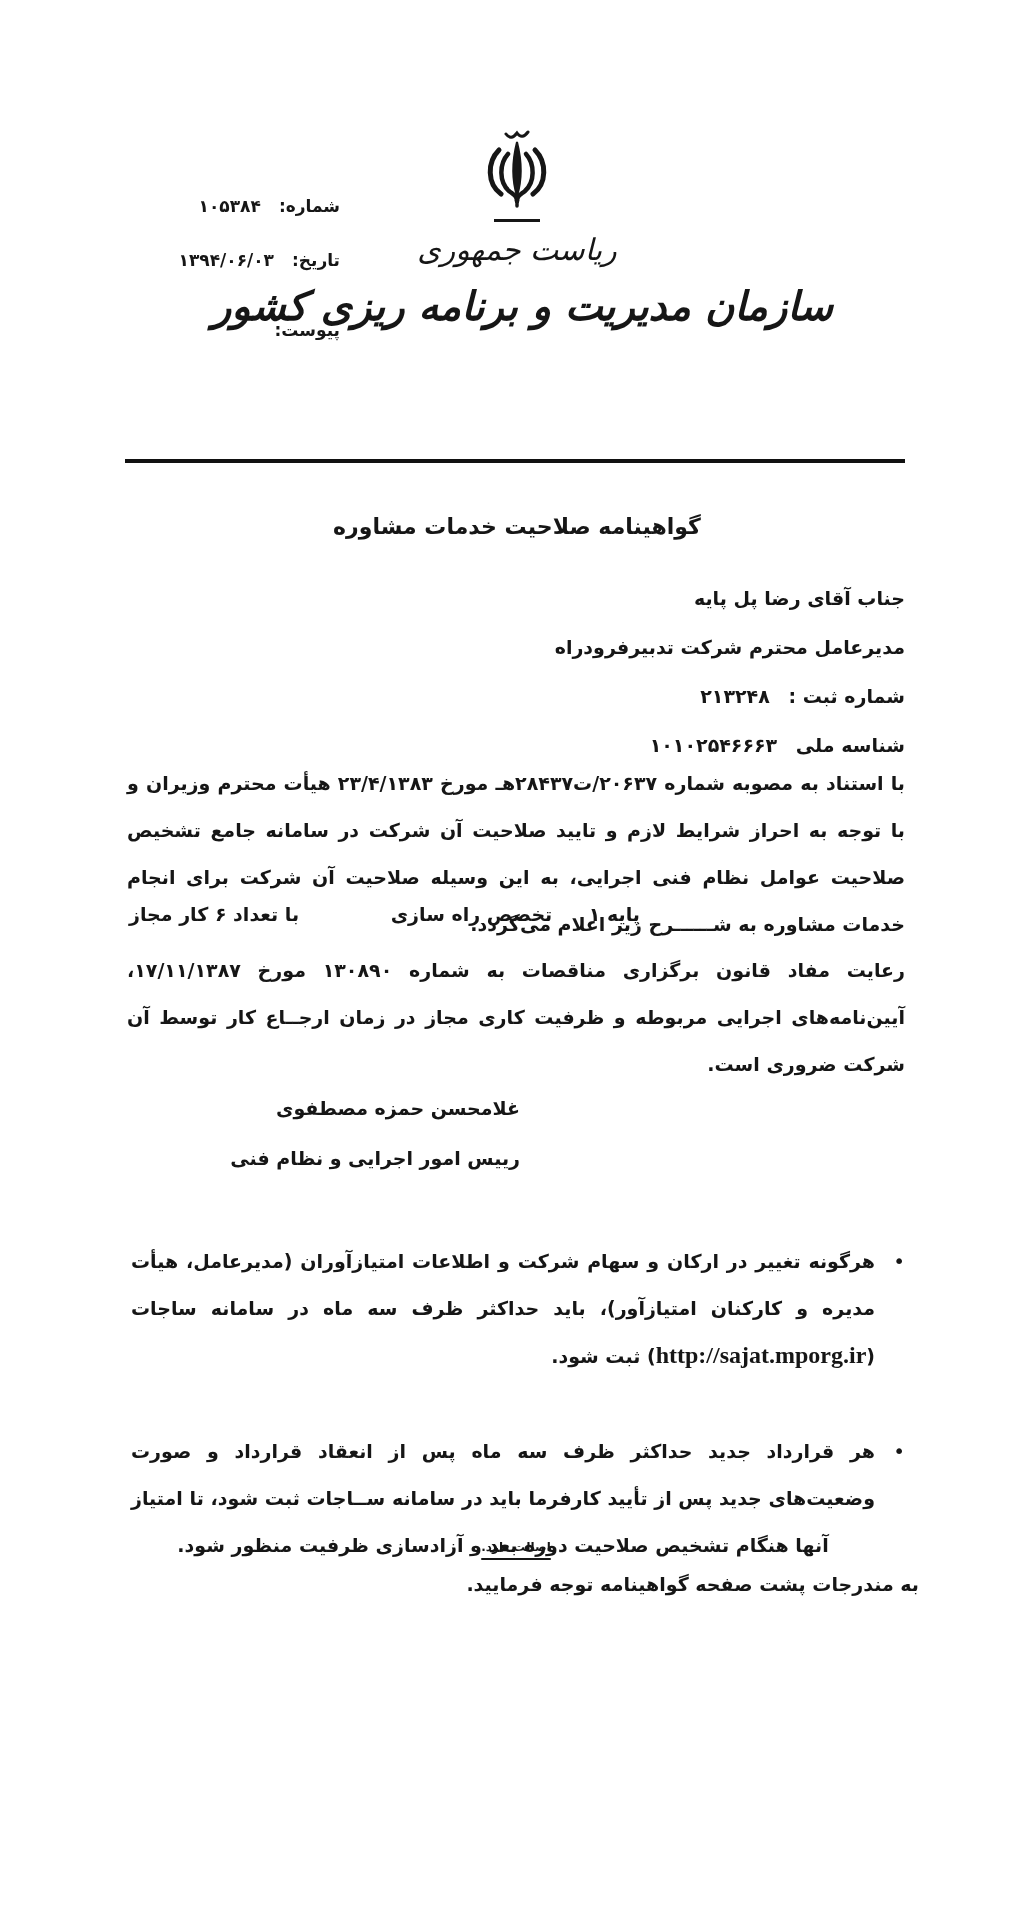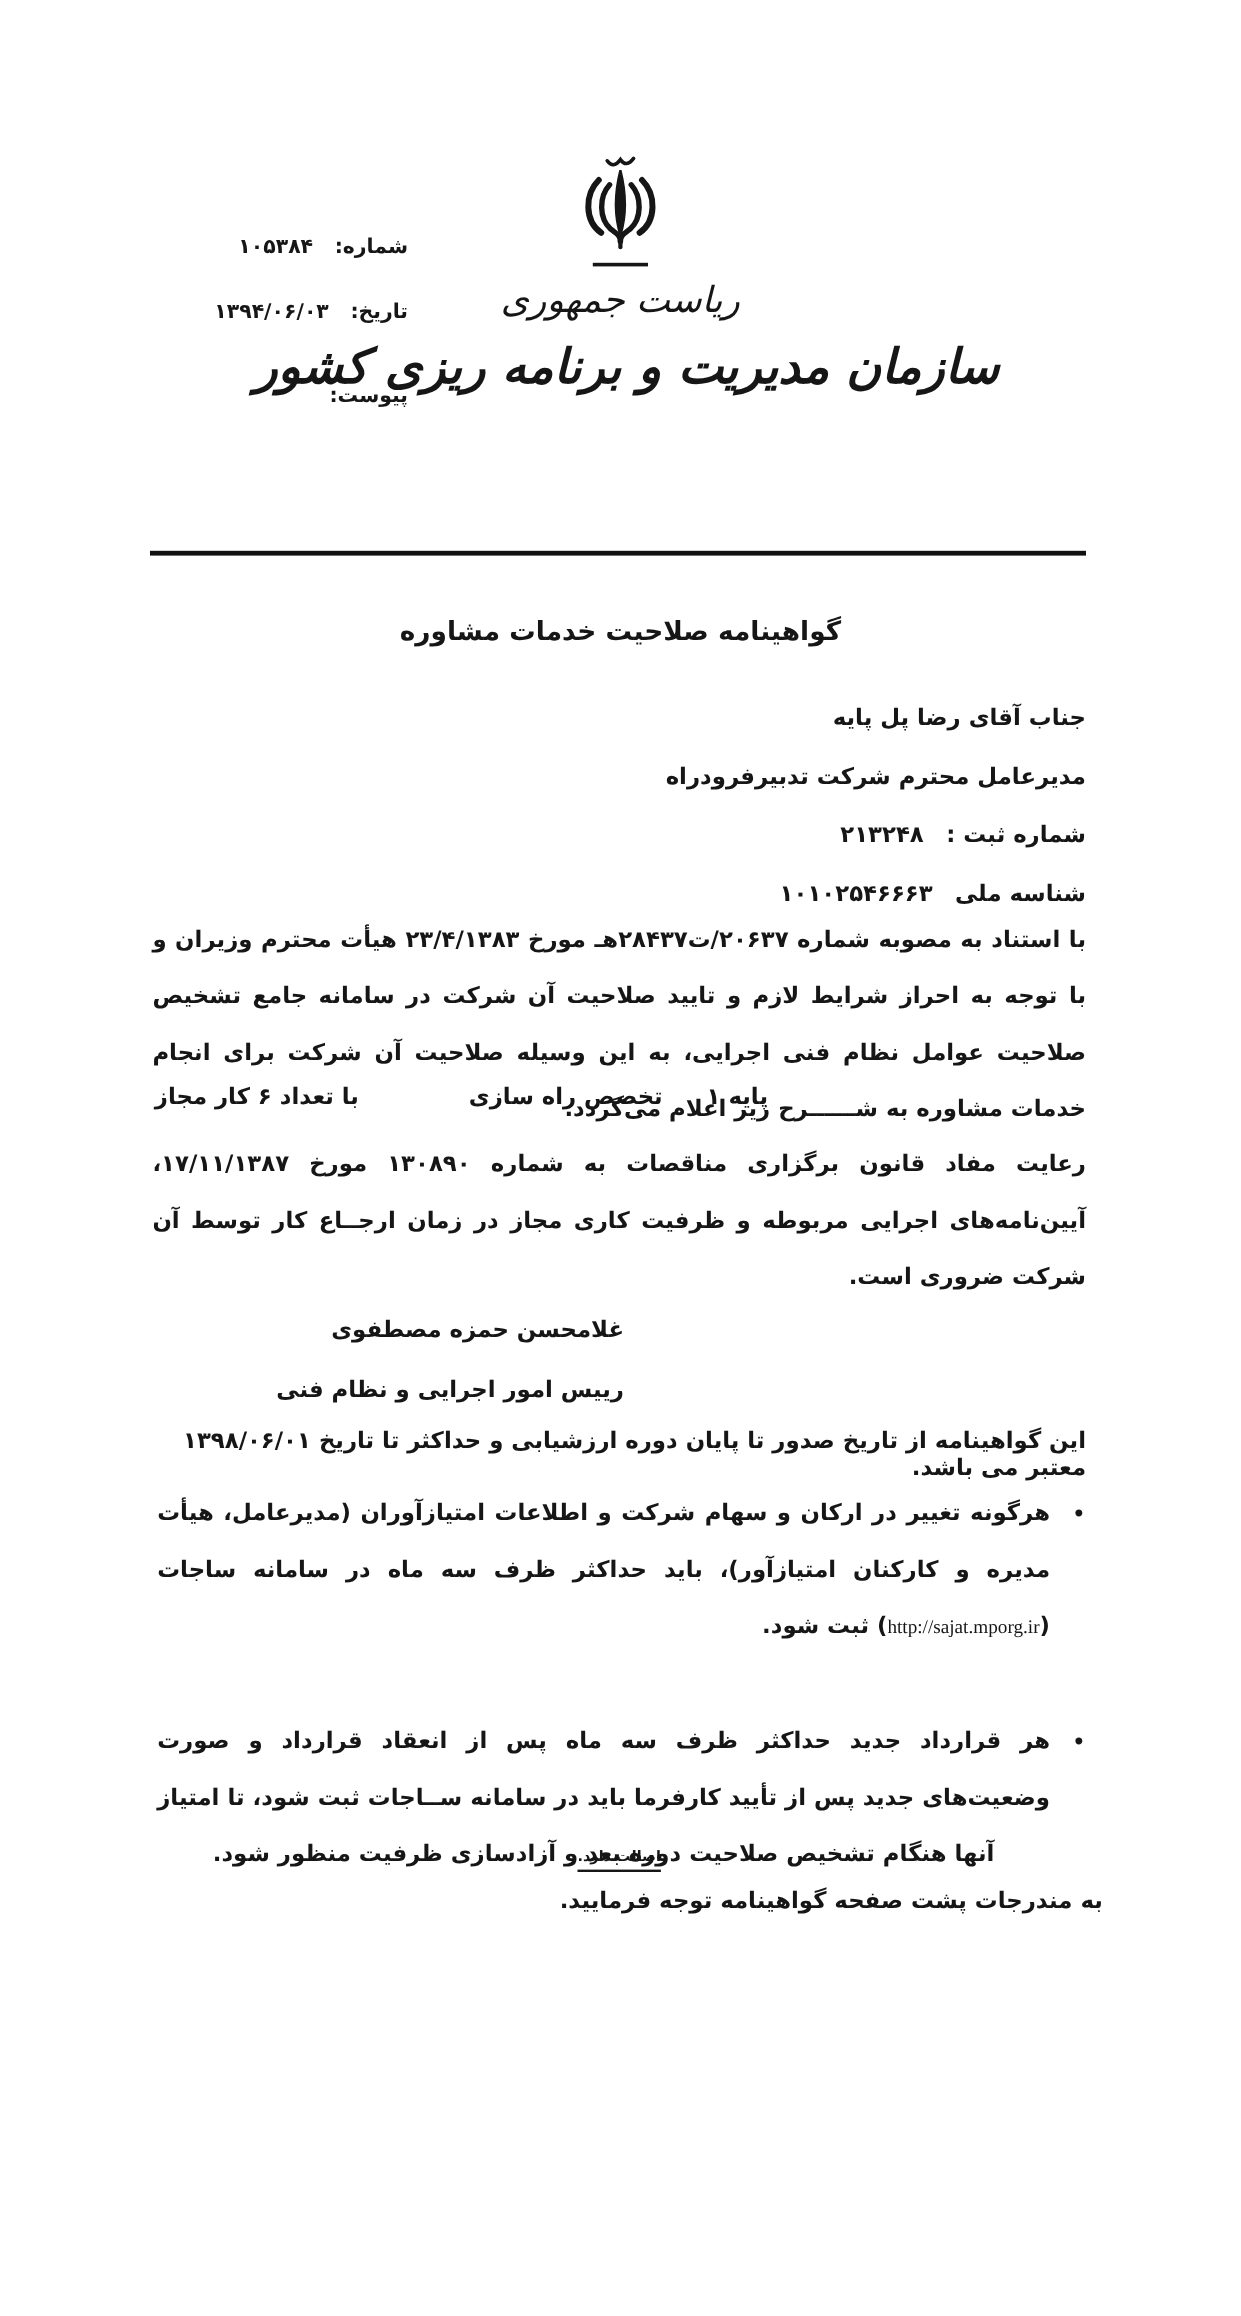--- a/index.html
+++ b/index.html
@@ -83,21 +83,21 @@
   .note{display:flex;}
   .note + .note{margin-top:48px;}
   .note .marker{width:30px;font-size:20px;line-height:47px;flex:none;}
   .note .note-text{
     flex:1;font-size:19px;font-weight:bold;line-height:47px;text-align:justify;
   }
   .note .note-text.center-last{text-align-last:center;}
 
   .url{
     font-family:"Liberation Serif", serif;
-    font-weight:normal;font-size:16px;
+    font-weight:bold;font-size:24px;
     direction:ltr;unicode-bidi:isolate;
   }
 
   .footer{position:absolute;top:1524px;right:115px;left:113px;}
   .f-line1{
     font-size:19px;font-weight:bold;line-height:34px;
     text-align:justify;text-align-last:justify;
     text-decoration:underline;text-underline-offset:7px;text-decoration-thickness:2px;
   }
   .f-line2{margin-top:12px;text-align:center;}
@@ -169,21 +169,20 @@
     <div>با تعداد ۶ کار مجاز</div>
   </div>
 
   <div class="para para2">رعایت مفاد قانون برگزاری مناقصات به شماره ۱۳۰۸۹۰ مورخ ۱۷/۱۱/۱۳۸۷، آیین‌نامه‌های اجرایی مربوطه و ظرفیت کاری مجاز در زمان ارجــاع کار توسط آن شرکت ضروری است.</div>
 
   <div class="sig">
     <div>غلامحسن حمزه مصطفوی</div>
     <div>رییس امور اجرایی و نظام فنی</div>
   </div>
 
-  <div class="validity">این گواهینامه از تاریخ صدور تا پایان دوره ارزشیابی و حداکثر تا تاریخ ۱۳۹۸/۰۶/۰۱ معتبر می باشد.</div>
 
   <div class="notes">
     <div class="note">
       <div class="marker">•</div>
       <div class="note-text">
         <span>هرگونه تغییر در ارکان و سهام شرکت و اطلاعات امتیازآوران (مدیرعامل، هیأت مدیره و کارکنان امتیازآور)، باید حداکثر ظرف سه ماه در سامانه ساجات (</span><span class="url">http://sajat.mporg.ir</span><span>) ثبت شود.</span>
       </div>
     </div>
     <div class="note">
       <div class="marker">•</div>

